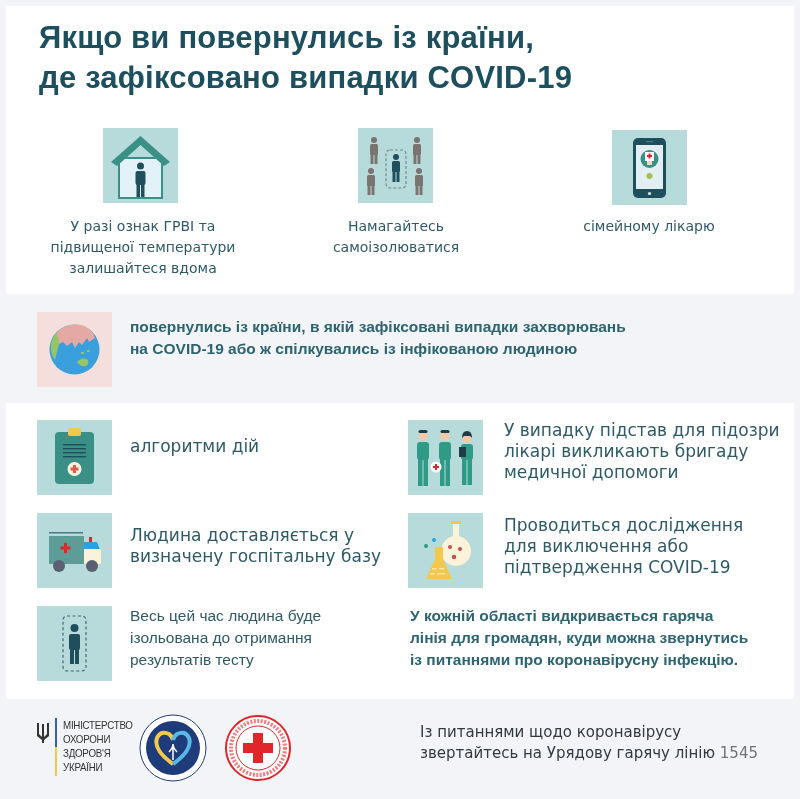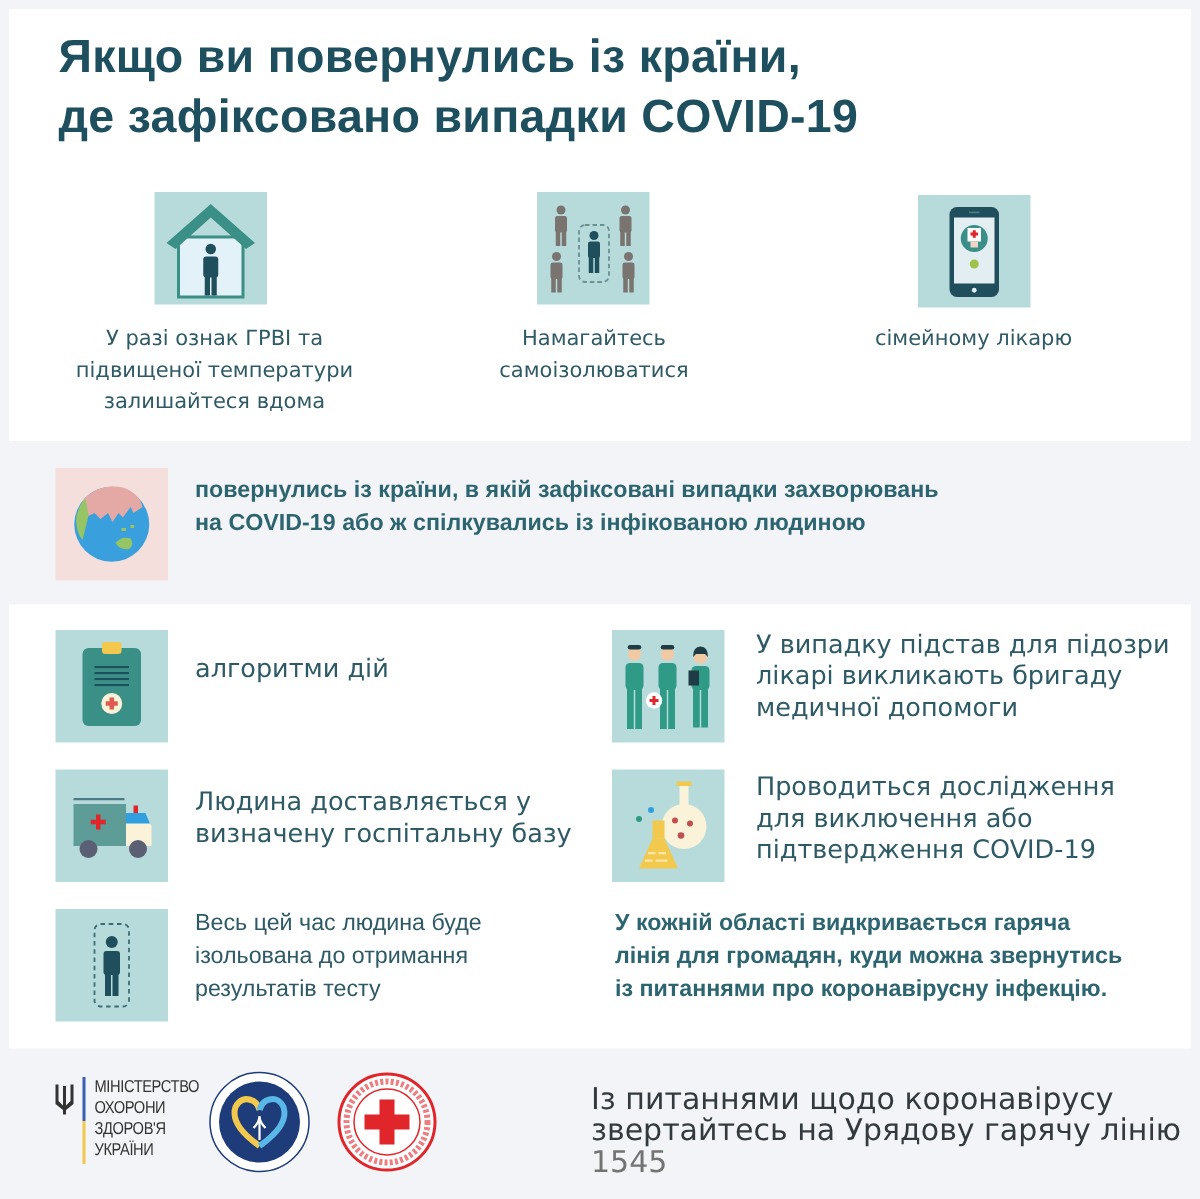--- a/index.html
+++ b/index.html
@@ -40,21 +40,21 @@
 
     .moh {
       position: absolute; left: 30px; top: 16px; height: 64px; display: flex; align-items: flex-start;
     }
     .moh .trident { width: 14px; height: 22px; margin-top: 4px; }
     .moh .bar { width: 2px; height: 58px; margin: 0 6px 0 5px;
       background: linear-gradient(#3a5fb0 0 50%, #f2c94c 50% 100%); }
     .moh .lines { font-family: "Liberation Sans", sans-serif; font-size: 11.5px; line-height: 14px; color: #333; letter-spacing: -0.3px; transform: scaleX(0.85); transform-origin: left top; }
     .seal { position: absolute; width: 68px; height: 68px; }
     .footer-text {
-      position: absolute; left: 388px; top: 20px; font-size: 20px; line-height: 21px; color: #333a3f;
+      position: absolute; left: 414px; top: 20px; font-size: 15px; line-height: 21px; color: #333a3f;
     }
     .footer-text .hot { color: #737373; font-weight: 400; }
   </style>
 </head>
 <body>
 
 <div class="panel" id="p-title">
   <div class="title">
     <div>Якщо ви повернулись із країни,</div>
     <div>де зафіксовано випадки COVID-19</div>

